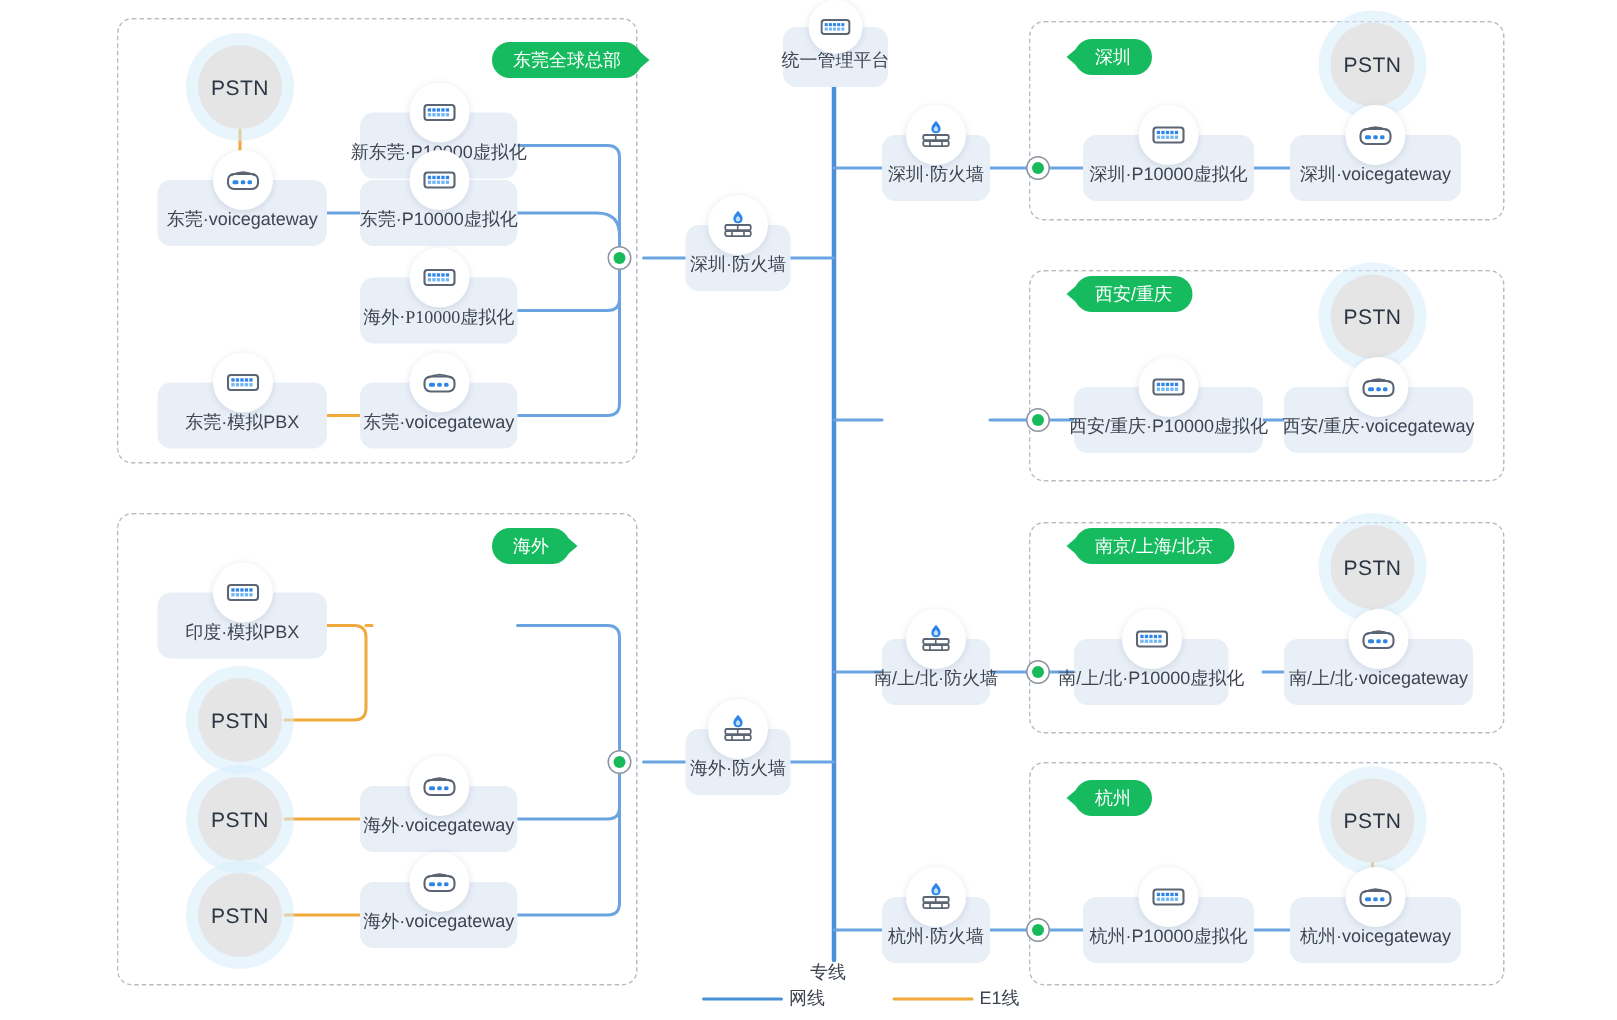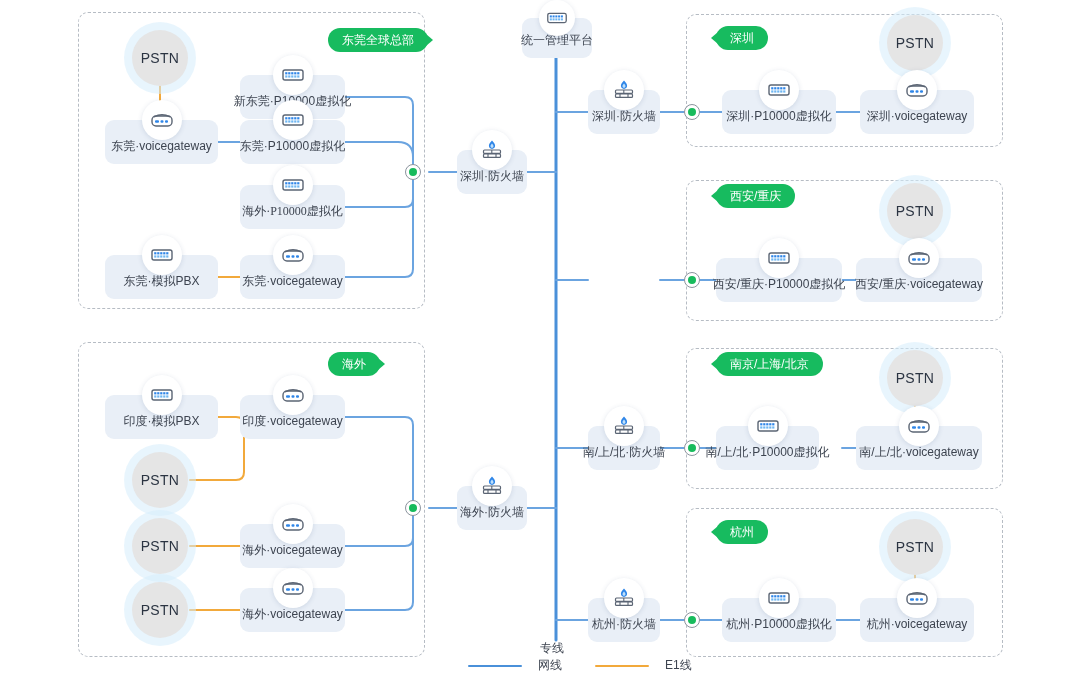--- a/index.html
+++ b/index.html
@@ -111,21 +111,21 @@
     background:#18bb5c;
   }
 
   
   .trunk-label{
     position:absolute;
     font-size:12px;color:#3d4450;white-space:nowrap;
   }
   .legend{
     position:absolute;
-    display:flex;align-items:center;gap:16px;
+    display:flex;align-items:center;gap:4px;
     font-size:12px;color:#3d4450;white-space:nowrap;
   }
   .legend .swatch{display:block;width:54px;height:2px;border-radius:1px;}
 </style>
 </head>
 <body>
 
 <div id="stage">
 
   <svg id="wires" viewBox="0 0 1078 680" width="1078" height="680">
@@ -325,32 +325,20 @@
         <rect x="5.2" y="13.4" width="2.2" height="2.2" fill="#6fb6f2"></rect>
           <rect x="8.2" y="13.4" width="2.2" height="2.2" fill="#6fb6f2"></rect>
         <rect x="11.2" y="13.4" width="2.2" height="2.2" fill="#6fb6f2"></rect>
           <rect x="14.2" y="13.4" width="2.2" height="2.2" fill="#6fb6f2"></rect>
         <rect x="17.2" y="13.4" width="2.2" height="2.2" fill="#6fb6f2"></rect>
       </svg>
     </span>
     <span class="lbl">印度·模拟PBX</span>
   </div>
 
-  <div class="node" style="left:240px;top:395px;width:105px;height:44px;">
-    <span class="ico">
-      <svg width="26" height="26" viewBox="0 0 26 26">
-        <rect x="3" y="9" width="20" height="10" rx="4" fill="#fff" stroke="#5b6574" stroke-width="1.4"></rect>
-        <path d="M5 10 Q13 5.5 21 10" fill="none" stroke="#5b6574" stroke-width="1.3"></path>
-        <rect x="6" y="13.2" width="4" height="2.6" rx="1" fill="#2f86e8"></rect>
-        <rect x="11.5" y="13.2" width="3" height="2.6" rx="1" fill="#2f86e8"></rect>
-        <rect x="16" y="13.2" width="3" height="2.6" rx="1" fill="#2f86e8"></rect>
-      </svg>
-    </span>
-    <span class="lbl">印度·voicegateway</span>
-  </div>
 
   <div class="pstn" style="left:132px;top:452px;">PSTN</div>
   <div class="pstn" style="left:132px;top:518px;">PSTN</div>
   <div class="pstn" style="left:132px;top:582px;">PSTN</div>
 
   <div class="node" style="left:240px;top:524px;width:105px;height:44px;">
     <span class="ico">
       <svg width="26" height="26" viewBox="0 0 26 26">
         <rect x="3" y="9" width="20" height="10" rx="4" fill="#fff" stroke="#5b6574" stroke-width="1.4"></rect>
         <path d="M5 10 Q13 5.5 21 10" fill="none" stroke="#5b6574" stroke-width="1.3"></path>

